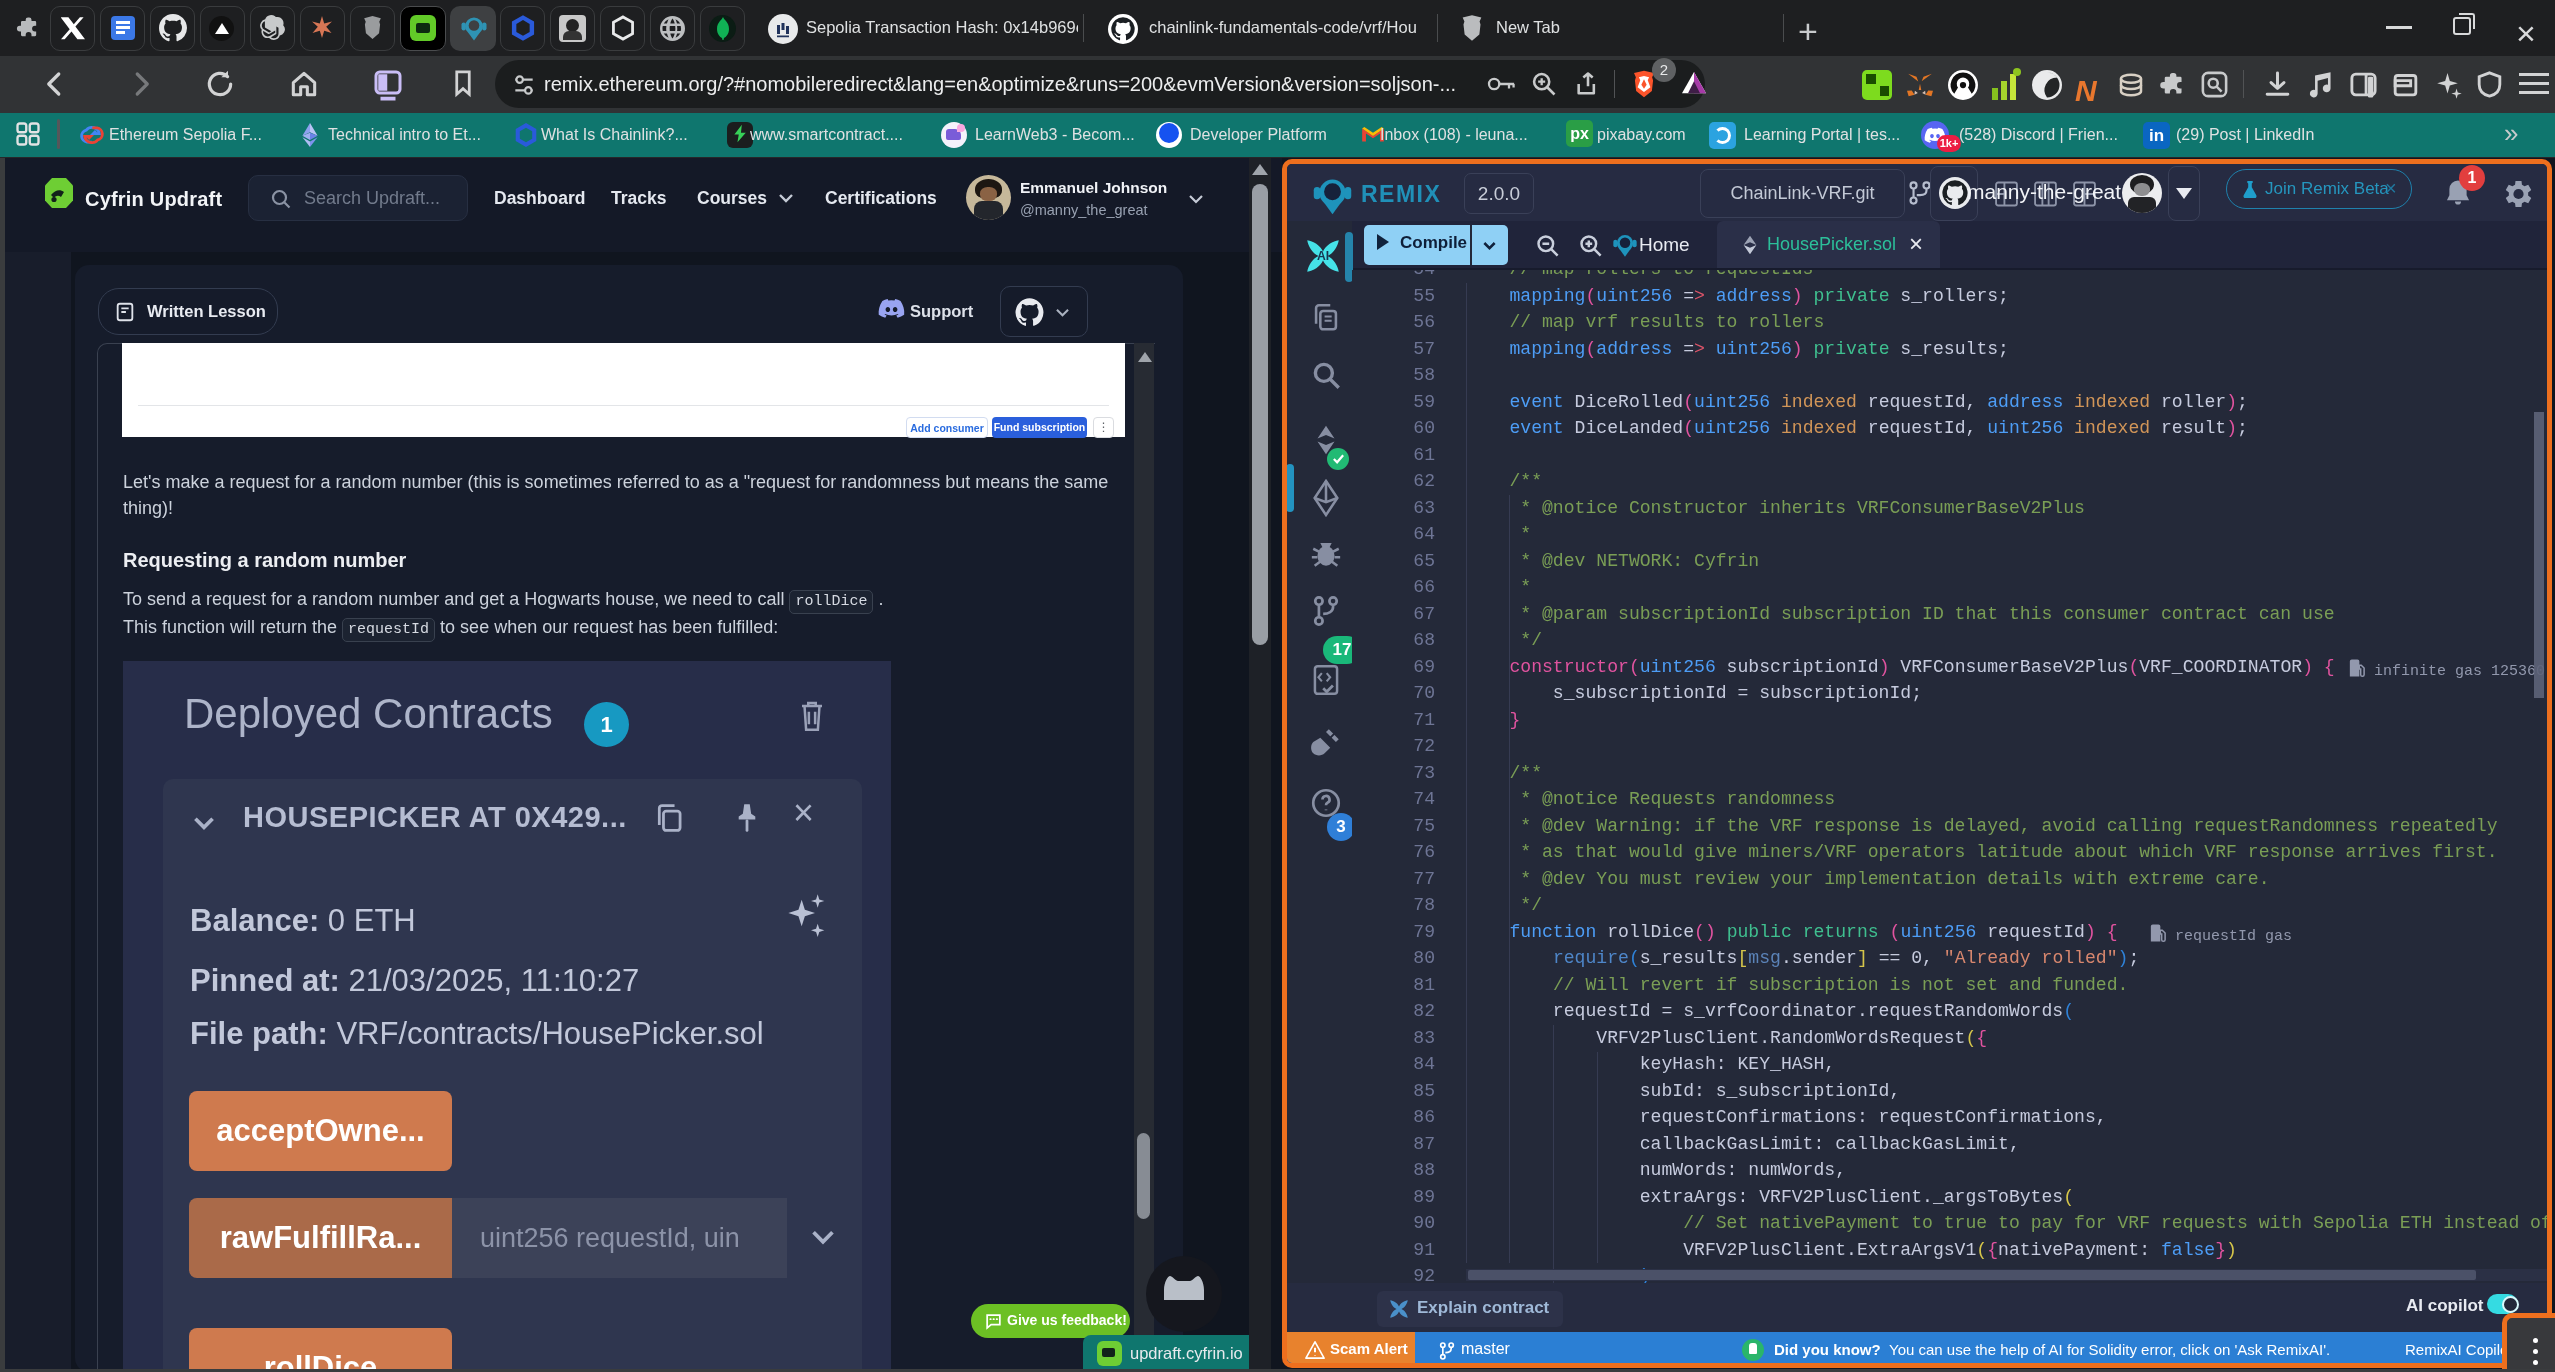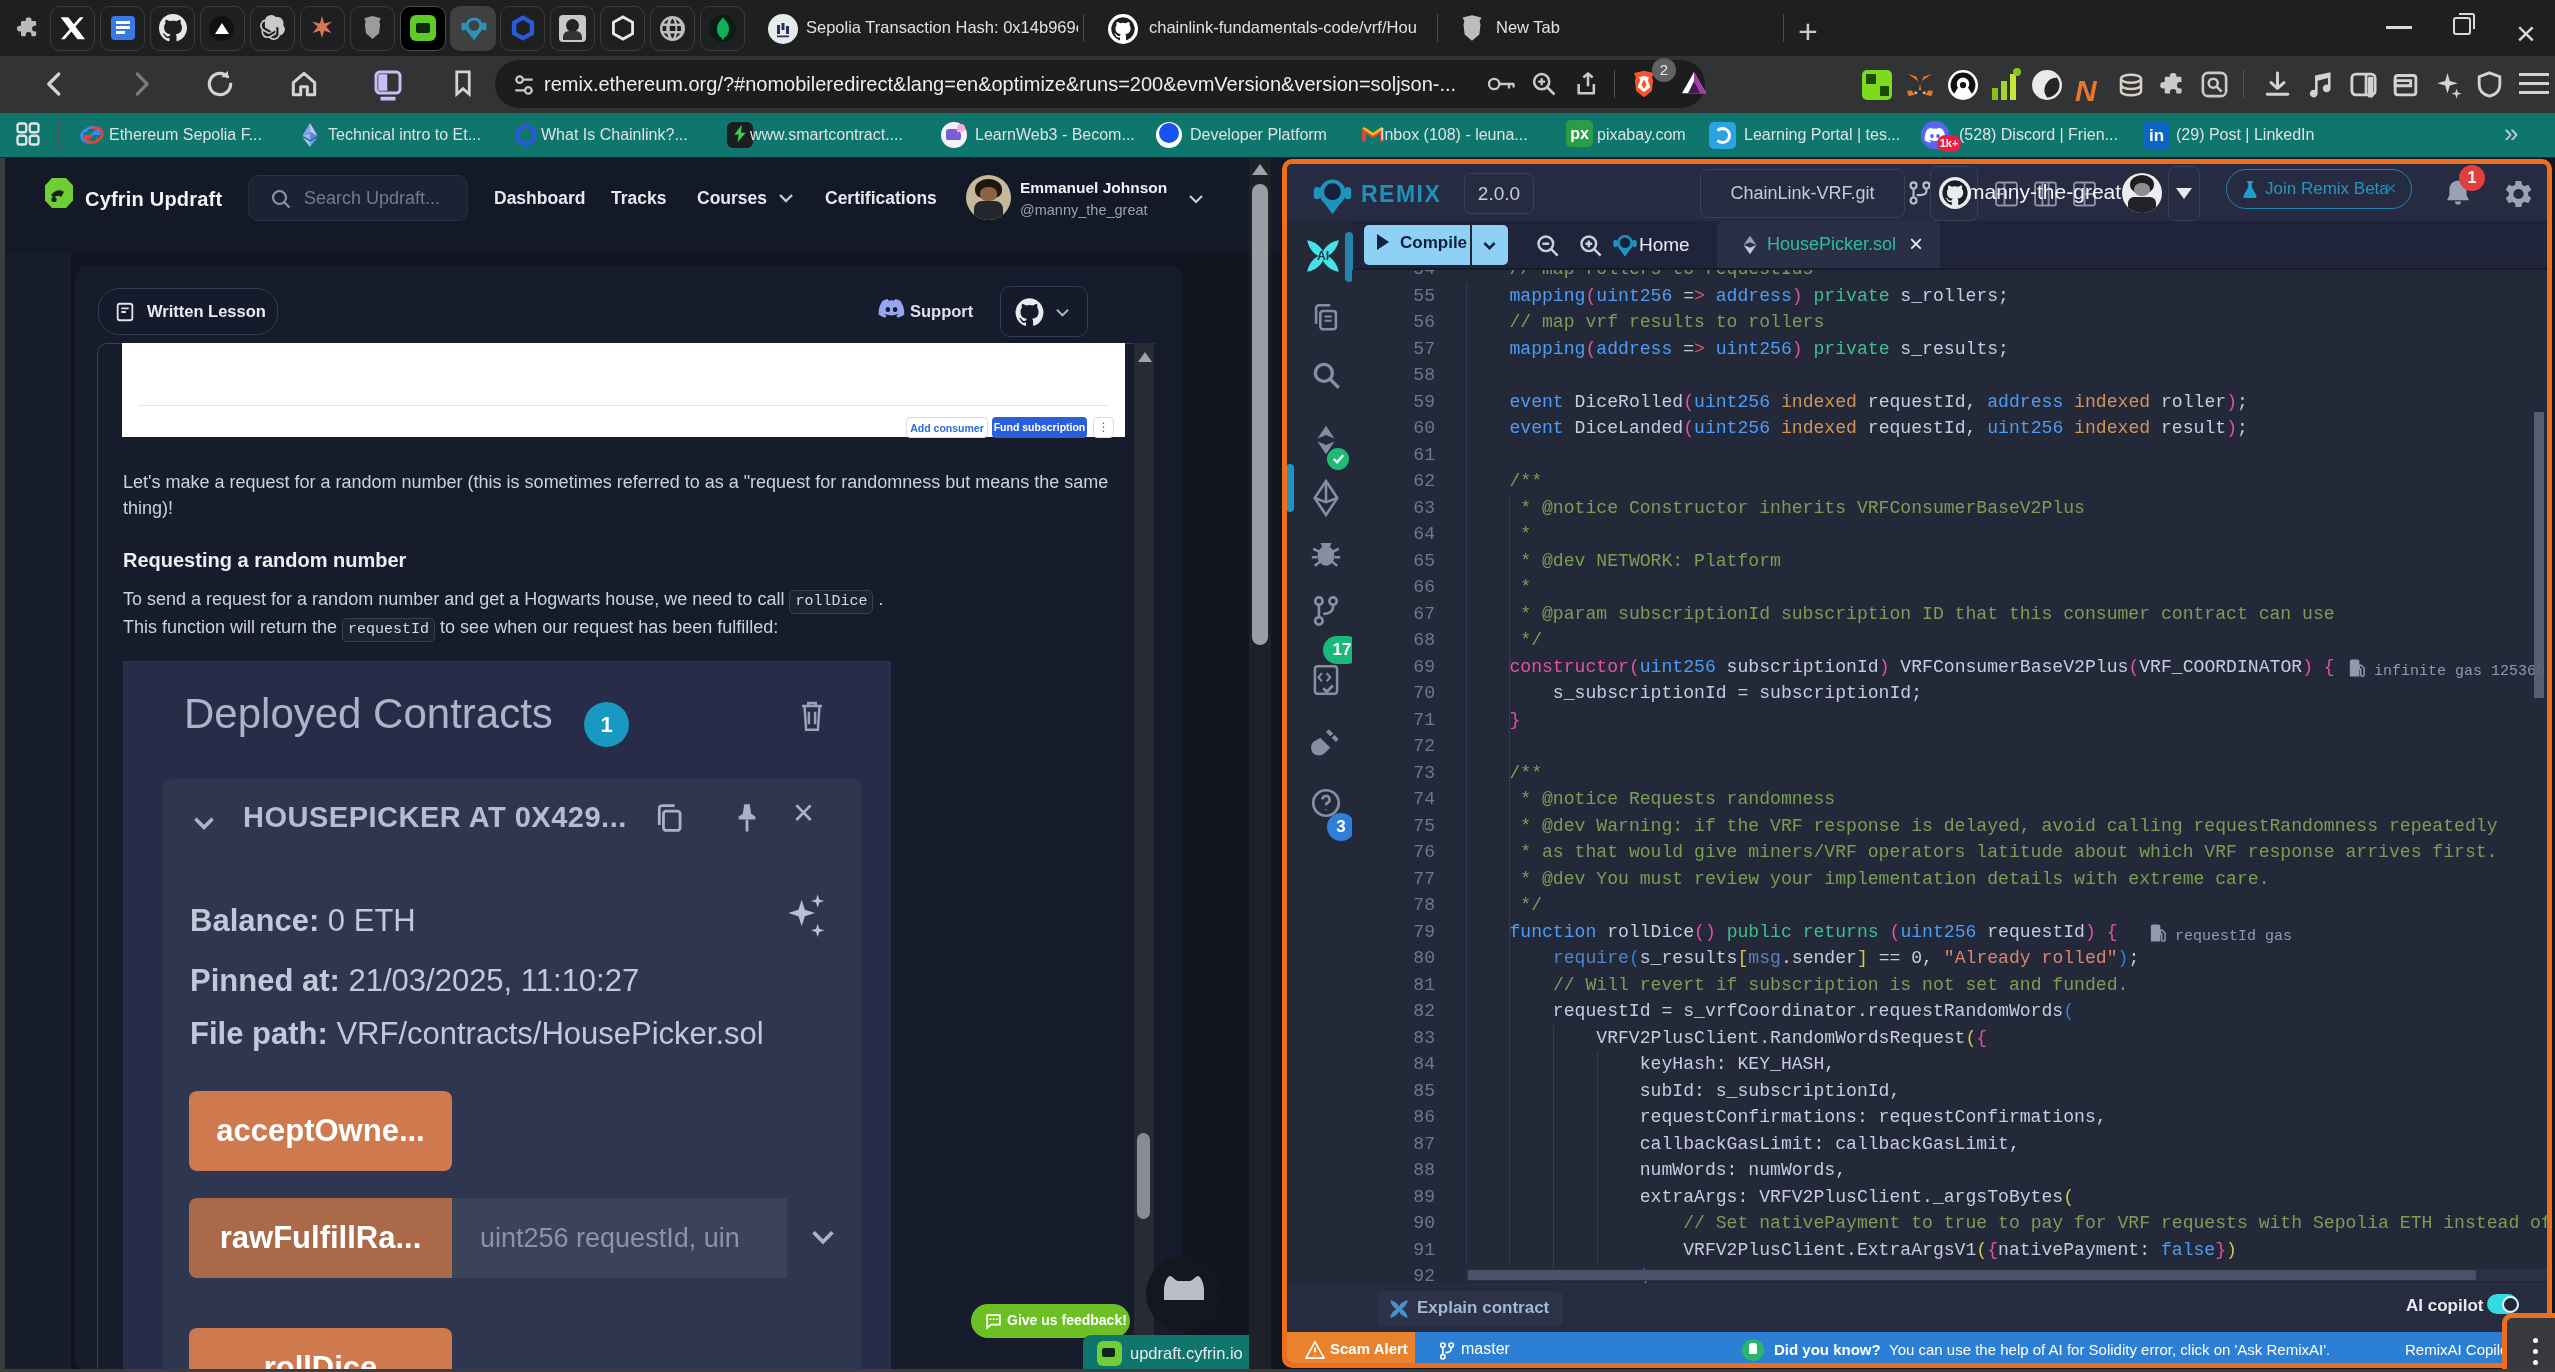--- a/index.html
+++ b/index.html
@@ -653,21 +653,21 @@
     <span class="k">mapping</span><span class="p">(</span><span class="k">uint256</span> =<span class="r">&gt;</span> <span class="k">address</span><span class="p">)</span> <span class="g">private</span> s_rollers;
     <span class="c">// map vrf results to rollers</span>
     <span class="k">mapping</span><span class="p">(</span><span class="k">address</span> =<span class="r">&gt;</span> <span class="k">uint256</span><span class="p">)</span> <span class="g">private</span> s_results;
 
     <span class="k">event</span> DiceRolled<span class="p">(</span><span class="k">uint256</span> <span class="o">indexed</span> requestId, <span class="k">address</span> <span class="o">indexed</span> roller<span class="p">)</span>;
     <span class="k">event</span> DiceLanded<span class="p">(</span><span class="k">uint256</span> <span class="o">indexed</span> requestId, <span class="k">uint256</span> <span class="o">indexed</span> result<span class="p">)</span>;
 
     <span class="c">/**</span>
      <span class="c">* @notice Constructor inherits VRFConsumerBaseV2Plus</span>
      <span class="c">*</span>
-     <span class="c">* @dev NETWORK: Platform</span>
+     <span class="c">* @dev NETWORK: Cyfrin</span>
      <span class="c">*</span>
      <span class="c">* @param subscriptionId subscription ID that this consumer contract can use</span>
      <span class="c">*/</span>
     <span class="p">constructor</span><span class="p">(</span><span class="k">uint256</span> subscriptionId<span class="p">)</span> VRFConsumerBaseV2Plus<span class="p">(</span>VRF_COORDINATOR<span class="p">)</span> <span class="p">{</span>
         s_subscriptionId = subscriptionId;
     <span class="p">}</span>
 
     <span class="c">/**</span>
      <span class="c">* @notice Requests randomness</span>
      <span class="c">* @dev Warning: if the VRF response is delayed, avoid calling requestRandomness repeatedly</span>

